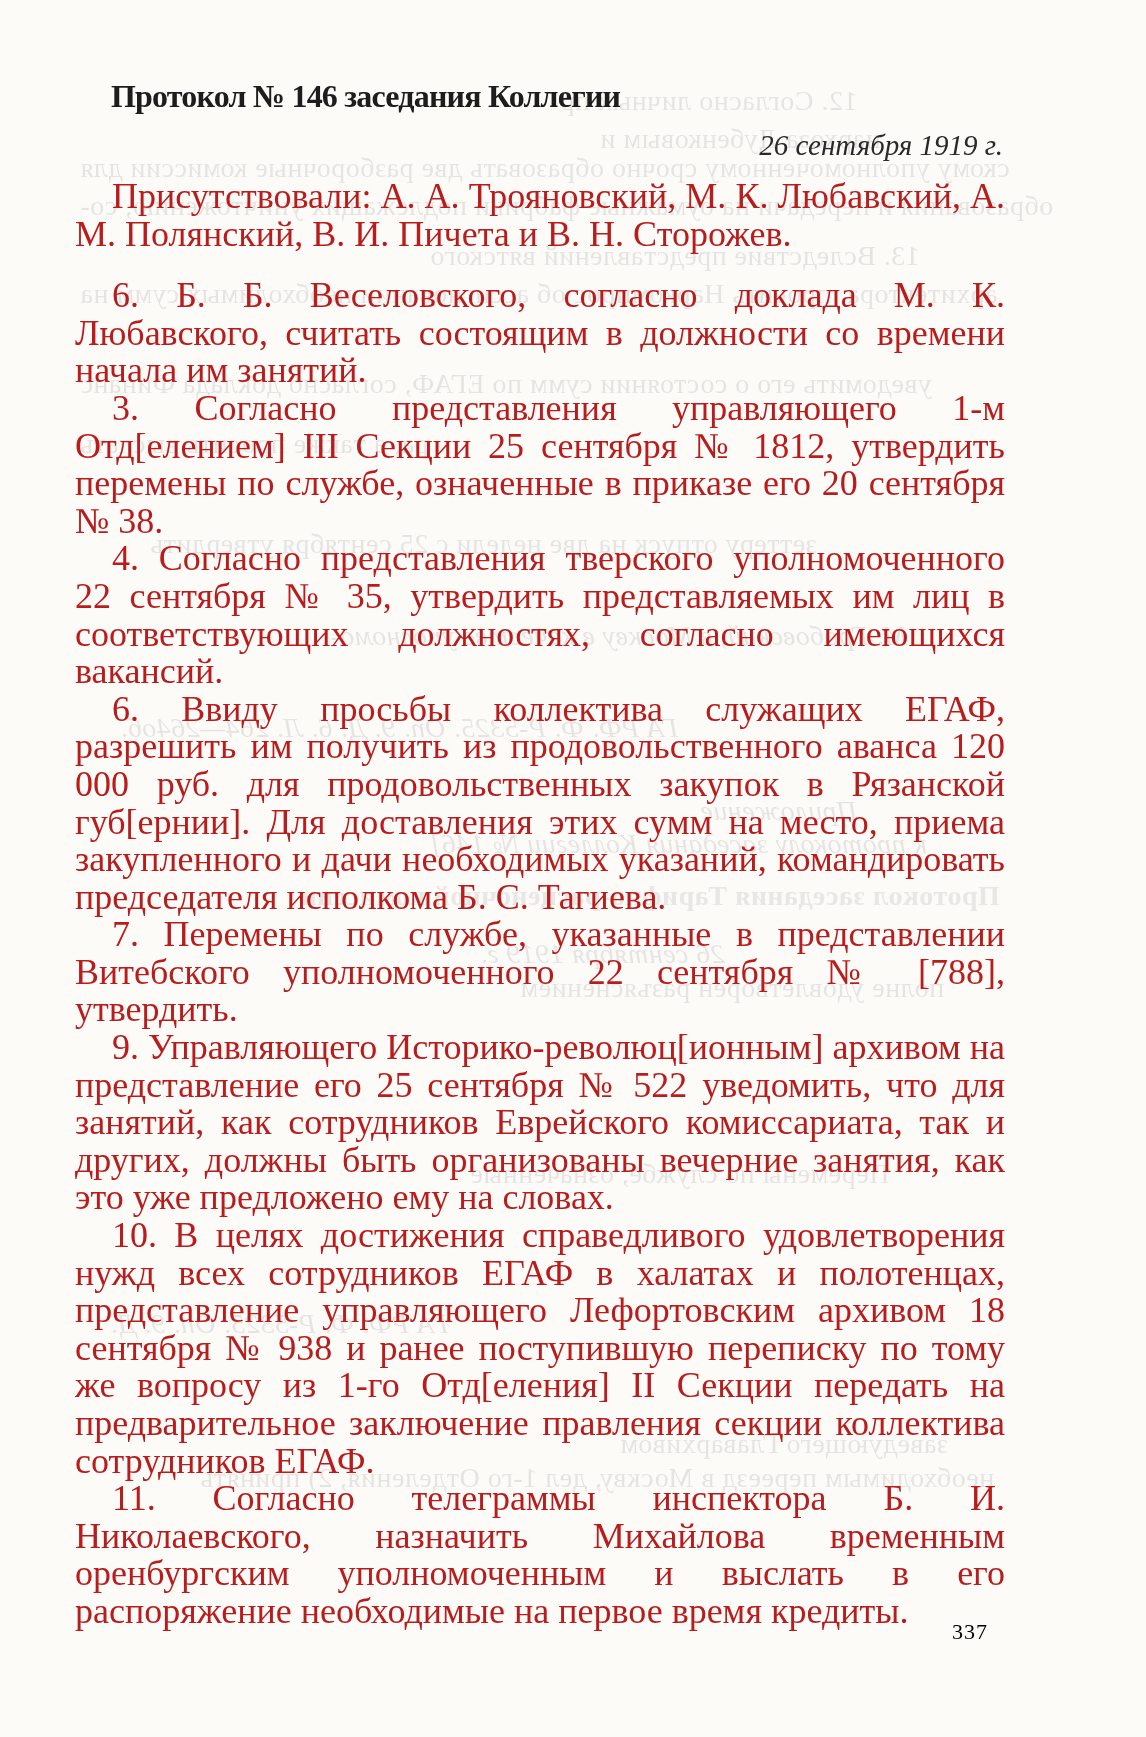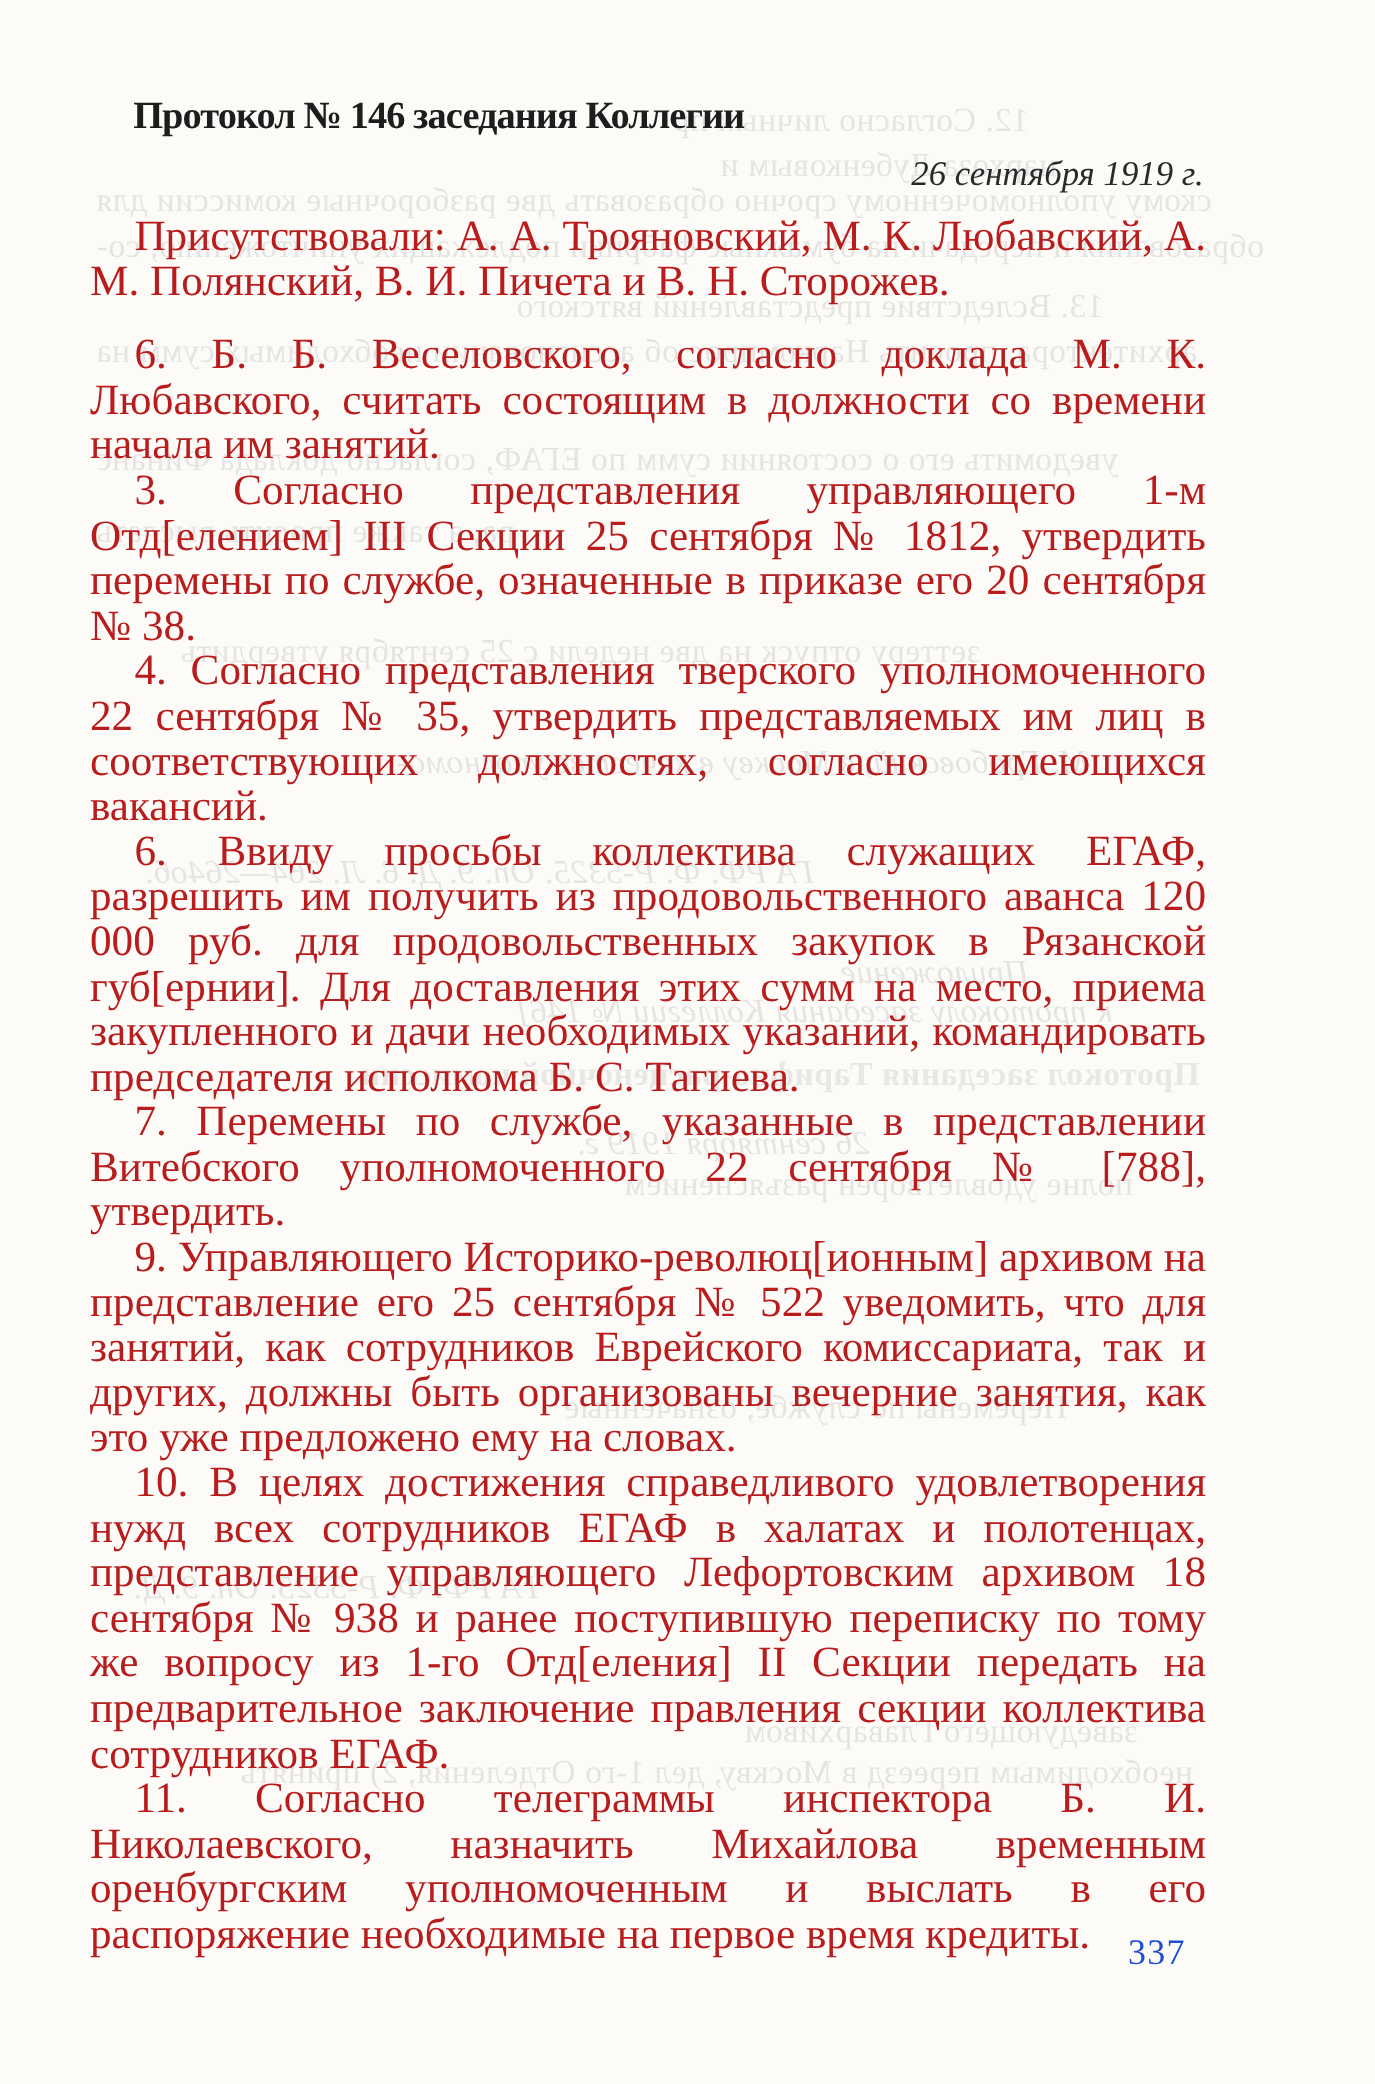--- a/index.html
+++ b/index.html
@@ -66,22 +66,22 @@
     line-height: 37.6px;
     text-align: justify;
     color: #b91c1c;
   }
   .para.indent { text-indent: 37px; }
   .attendees { margin-bottom: 24px; }
   .page-number {
     position: absolute;
     right: 158px;
     bottom: 92px;
-    font-size: 30px;
-    color: #1d4ed8;
+    font-size: 22px;
+    color: #000000;
     letter-spacing: 1px;
     z-index: 1;
   }
 </style>
 </head>
 <body>
 
 <div class="page">
 
   <div class="ghost-layer">

